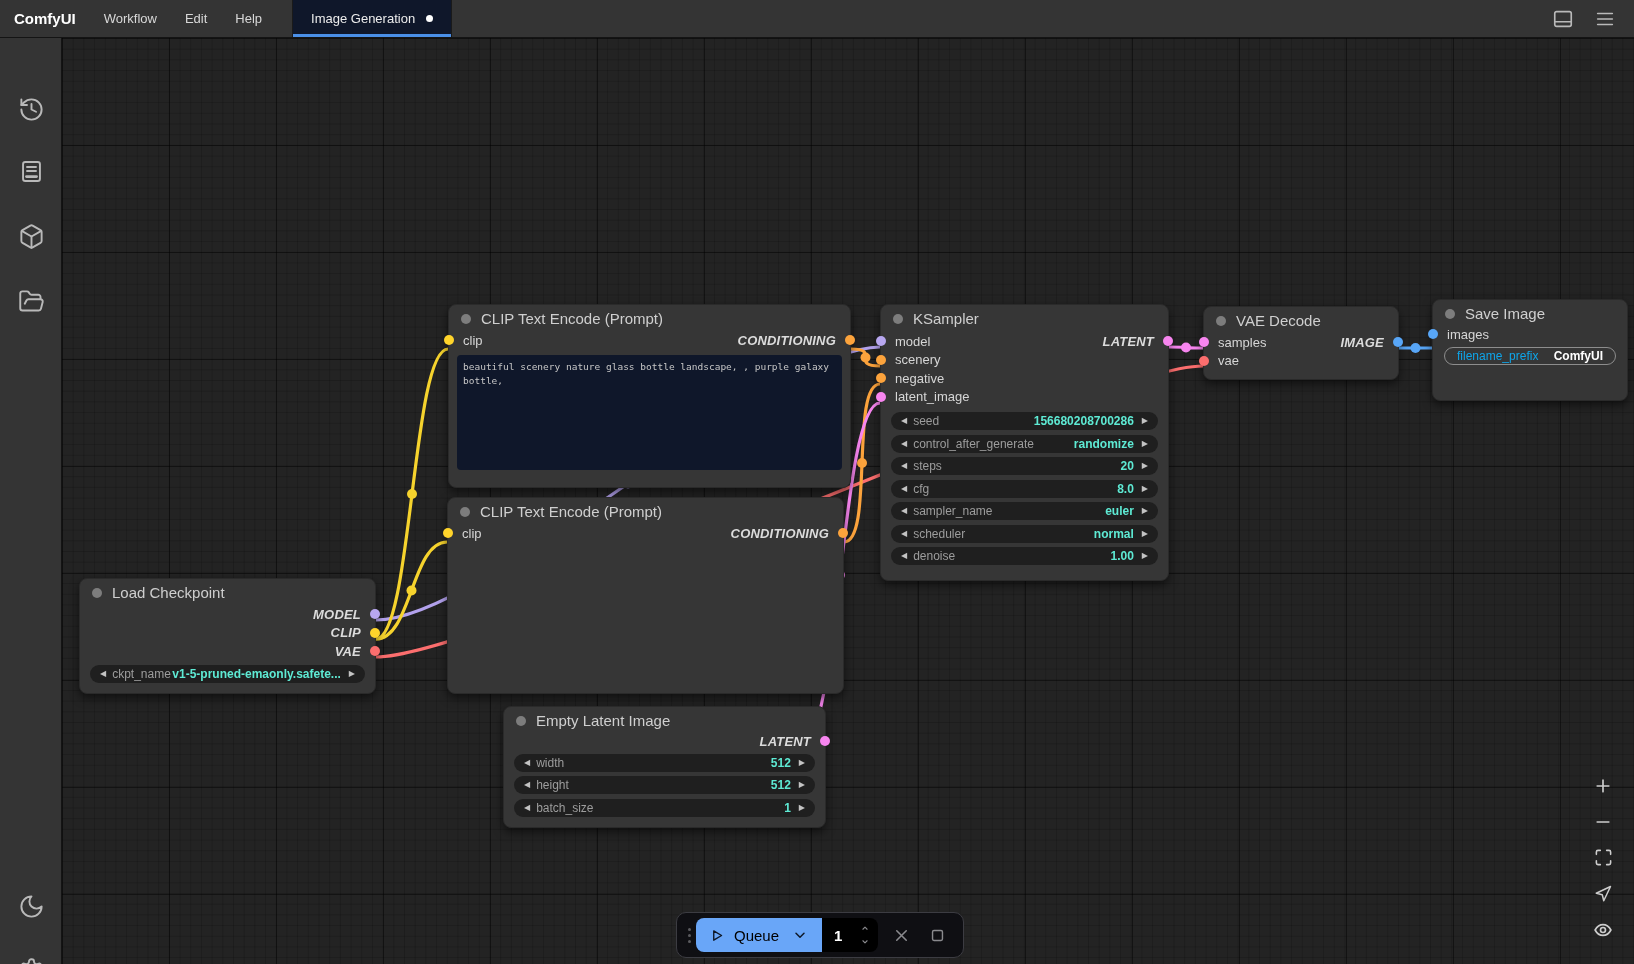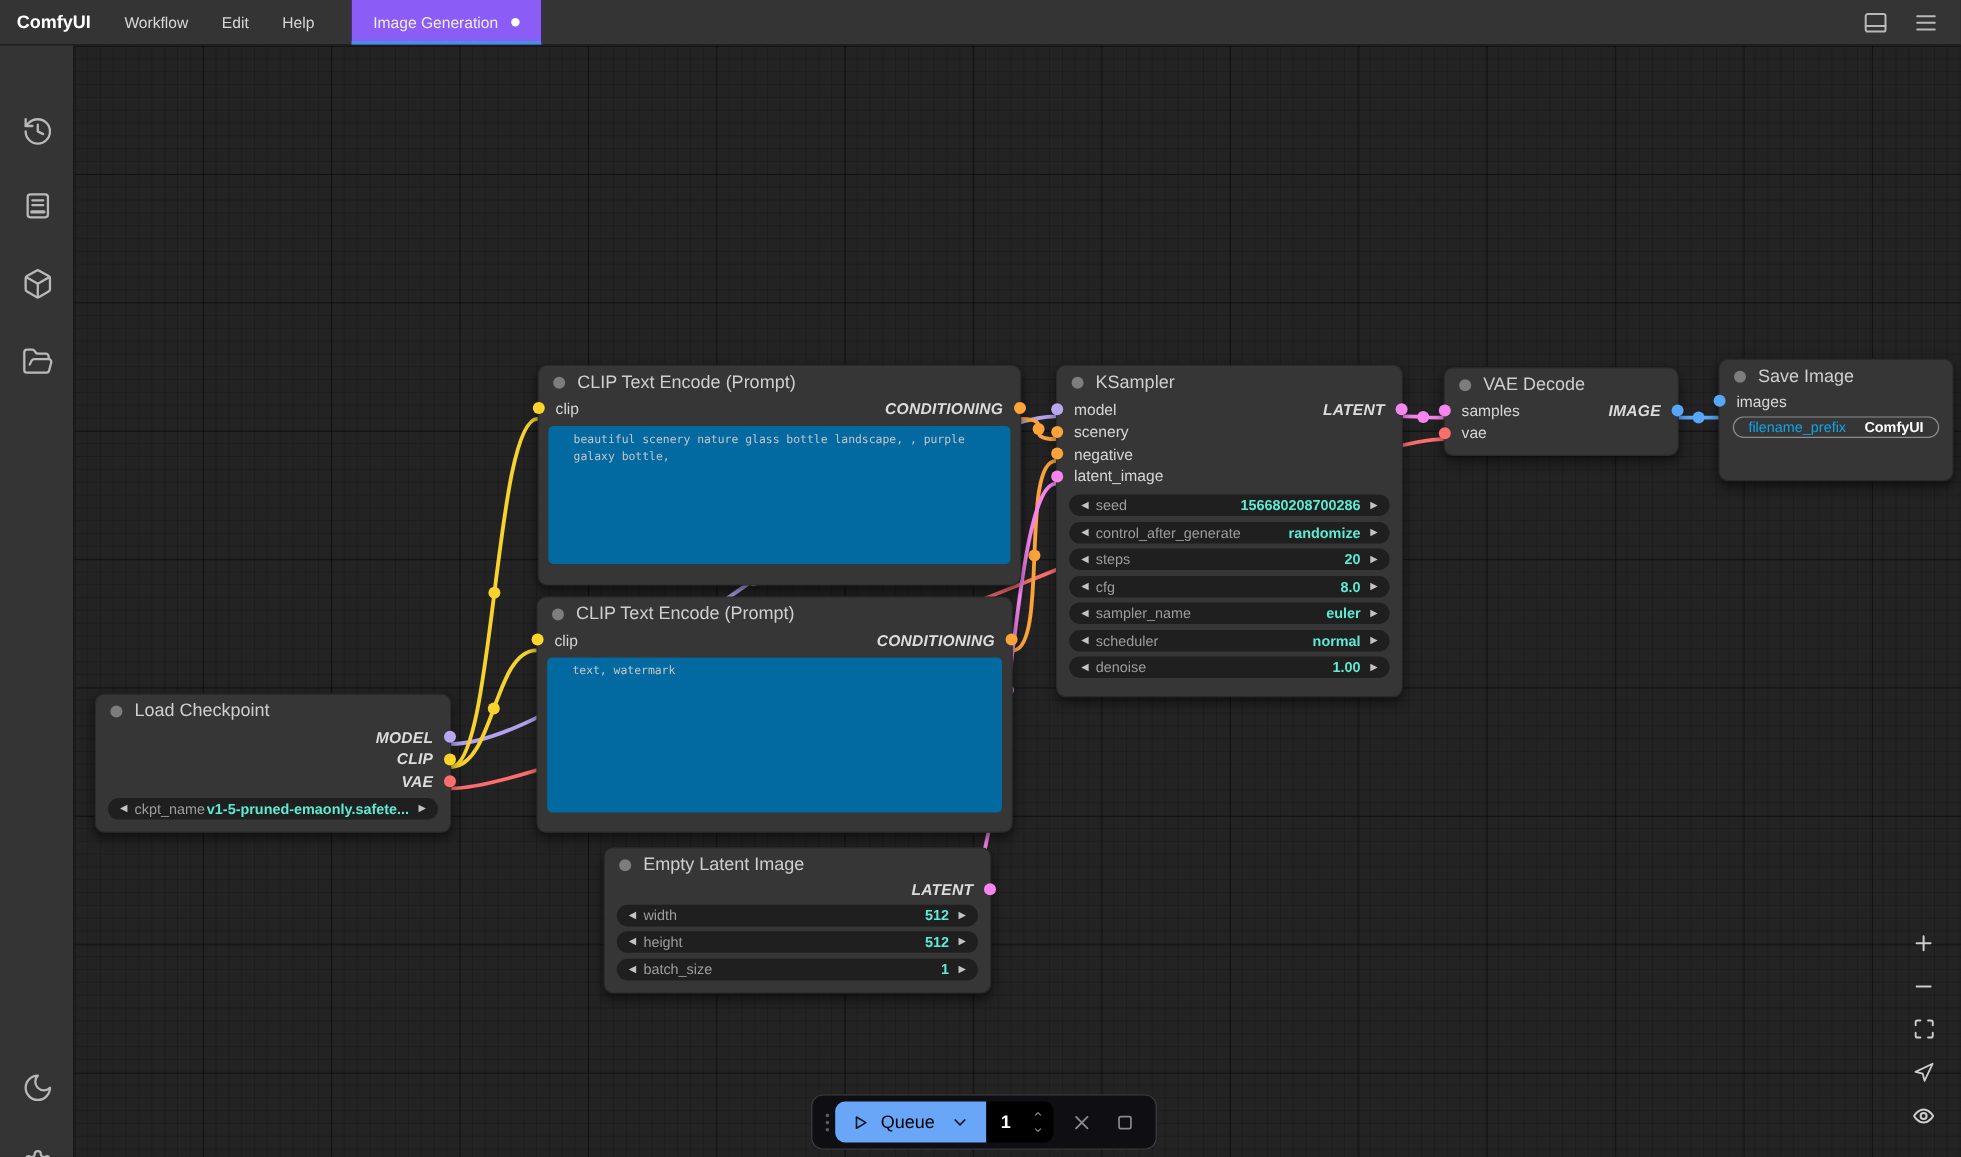--- a/index.html
+++ b/index.html
@@ -4,21 +4,21 @@
 <style>
   * { box-sizing: border-box; margin: 0; padding: 0; }
   html,body { width:1634px; height:964px; overflow:hidden; background:#232323;
     font-family:"Liberation Sans", sans-serif; }
   
   .menubar { position:absolute; left:0; top:0; width:1634px; height:38px; background:#343434;
     border-bottom:1px solid #141414; display:flex; align-items:stretch; z-index:10; }
   .logo { color:#fff; font-weight:bold; font-size:15px; display:flex; align-items:center; padding:0 14px; }
   .menu-item { color:#d8d8d8; font-size:13px; display:flex; align-items:center; padding:0 14px; cursor:pointer; }
   .tab { margin-left:16px; position:relative; display:flex; align-items:center; gap:11px; padding:0 18px;
-    background:#8b5cf6; border-left:1px solid #1a1a1a; border-right:1px solid #1a1a1a; color:#ececec; font-size:13px; }
+    background:#0f172a; border-left:1px solid #1a1a1a; border-right:1px solid #1a1a1a; color:#ececec; font-size:13px; }
   .tab-dot { width:7px; height:7px; border-radius:50%; background:#fff; }
   .tab-underline { position:absolute; left:0; right:0; bottom:0; height:3px; }
   .menubar-spacer { flex:1; }
   .menubar-icons { display:flex; align-items:center; gap:16px; padding-right:16px; }
   .mb-btn { width:26px; height:26px; display:flex; align-items:center; justify-content:center; cursor:pointer; }
   
   .sidebar { position:absolute; left:0; top:38px; bottom:0; width:62px; background:#343434;
     border-right:1px solid #141414; z-index:10; }
   .side-btn { position:absolute; left:13px; width:36px; height:36px; display:flex; align-items:center;
     justify-content:center; cursor:pointer; }
@@ -41,21 +41,21 @@
   .prow { position:relative; height:18.5px; display:flex; align-items:center; padding:0 14px; font-size:13px;text-align:center; }
   .prow .in-label { color:#d6d6d6; }
   .prow .out-label { margin-left:auto; color:#dcdcdc; font-weight:600; letter-spacing:.2px;font-style:italic; }
   .pdot { position:absolute; top:50%; transform:translateY(-50%); width:10px; height:10px; border-radius:50%; cursor:crosshair; }
   .pdot.in { left:-5px; } .pdot.out { right:-5px; }
   .widget { height:18px; margin:4.5px 10px 0 10px; background:#1f1f1f; border-radius:9px;
     display:flex; align-items:center; padding:0 7px; font-size:12px; cursor:pointer; }
   .warr { color:#c3c3c3; font-size:8px; line-height:1; padding:0 3px; }
   .wlabel { color:#9d9d9d; padding-left:3px; }
   .wvalue { margin-left:auto; padding-right:5px; color:#5eead4; font-weight:bold; white-space:nowrap; }
-  .prompt { margin:5px 8px 0 8px; background:#0369a1; border-radius:4px; padding:5px 21px;
+  .prompt { margin:5px 8px 0 8px; background:#0f172a; border-radius:4px; padding:5px 6px;
     font-family:"DejaVu Sans Mono", monospace; font-size:9.5px; color:#c6c6c6; line-height:1.5;
     white-space:pre-wrap; overflow:hidden; cursor:text; }
   .field { height:18px; margin:3px 11px 0 11px; border:1px solid #8d8d8d; border-radius:9px;
     display:flex; align-items:center; justify-content:space-between; padding:0 12px; font-size:12px; }
   .flabel { color:#0ea5e9; } .fvalue { color:#fff; font-weight:bold; }
   
   .queue-bar { position:absolute; left:676px; top:912px; width:288px; height:46px; background:#0f0f13;
     border:1px solid #3c3c42; border-radius:10px; display:flex; align-items:center; padding:0 12px 0 6px; z-index:5; }
   .drag-handle { display:flex; flex-direction:column; gap:3px; padding:0 5px; cursor:grab; }
   .drag-handle i { width:3px; height:3px; border-radius:50%; background:#5c5c60; }
@@ -142,21 +142,20 @@
   <div class="ntitle">
     <span class="collapse-dot"></span>
     <span>CLIP Text Encode (Prompt)</span>
   </div>
   <div class="prow" style="margin-top:6px">
     <span class="pdot in" style="background-color: rgb(255, 212, 43);"></span>
     <span class="in-label">clip</span>
     <span class="out-label">CONDITIONING</span>
     <span class="pdot out" style="background-color: rgb(252, 163, 60);"></span>
   </div>
-  <div class="prompt" style="height:129px">text, watermark</div>
 </div>
 
 <div class="node" style="left:503px;top:706px;width:323px;height:122px">
   <div class="ntitle">
     <span class="collapse-dot"></span>
     <span>Empty Latent Image</span>
   </div>
   <div class="prow" style="margin-top:5px">
     <span class="out-label">LATENT</span>
     <span class="pdot out" style="background-color: rgb(247, 133, 239);"></span>

